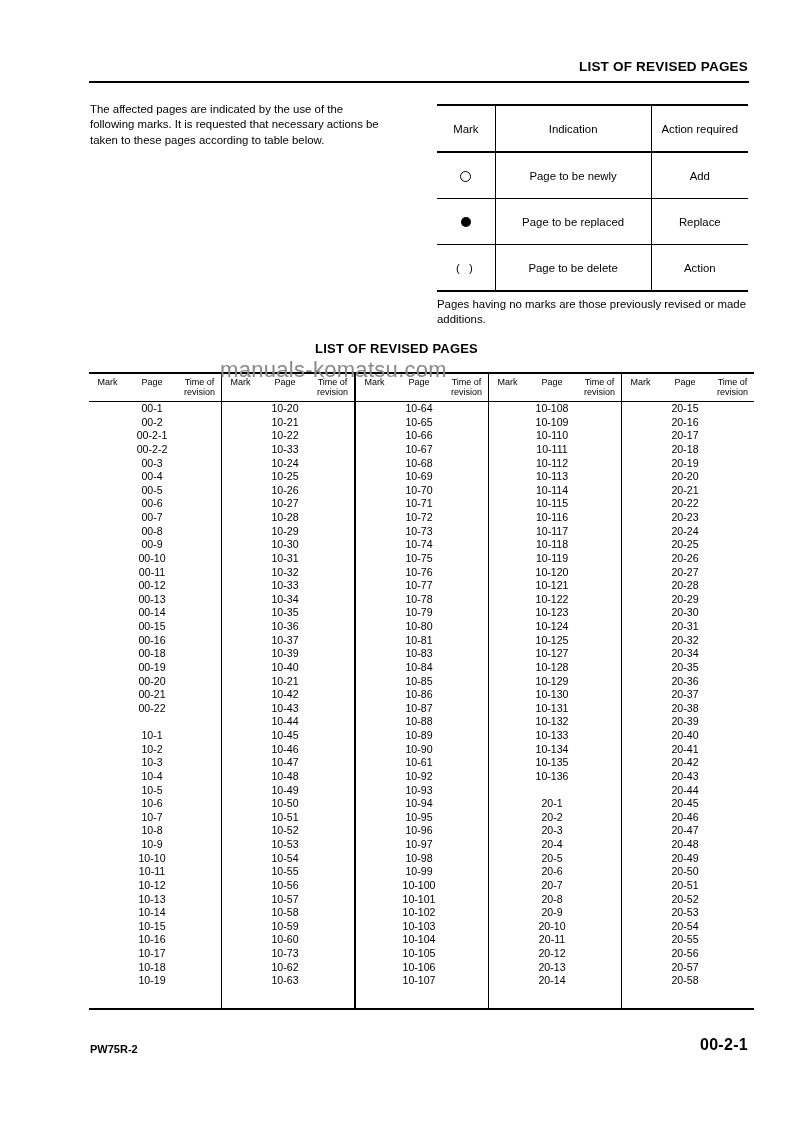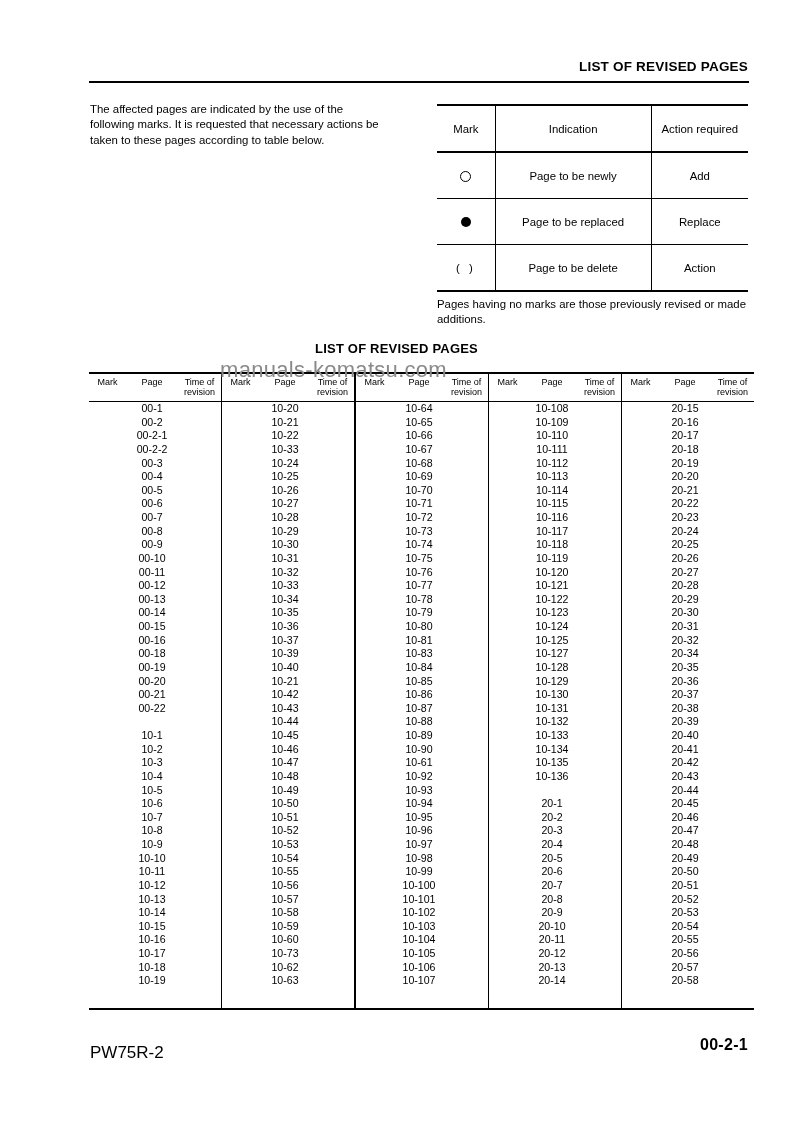--- a/index.html
+++ b/index.html
@@ -976,16 +976,16 @@
             <td class="col-page">20-14</td>
             <td class="col-time">&nbsp;</td>
             <td class="col-mark grp-sep-thin">&nbsp;</td>
             <td class="col-page">20-58</td>
             <td class="col-time">&nbsp;</td>
           </tr>
         </tbody>
     </table>
   </div>
 
-  <div style="position:absolute; left:90px; top:1043px; font-size:17px;">PW75R-2</div>
+  <div style="position:absolute; left:90px; top:1043px; font-size:11px;font-weight:bold;">PW75R-2</div>
   <div style="position:absolute; right:45px; top:1036px; font-size:16px; font-weight:bold; letter-spacing:0.3px;">00-2-1</div>
 
 </div>
 
 </body></html>

